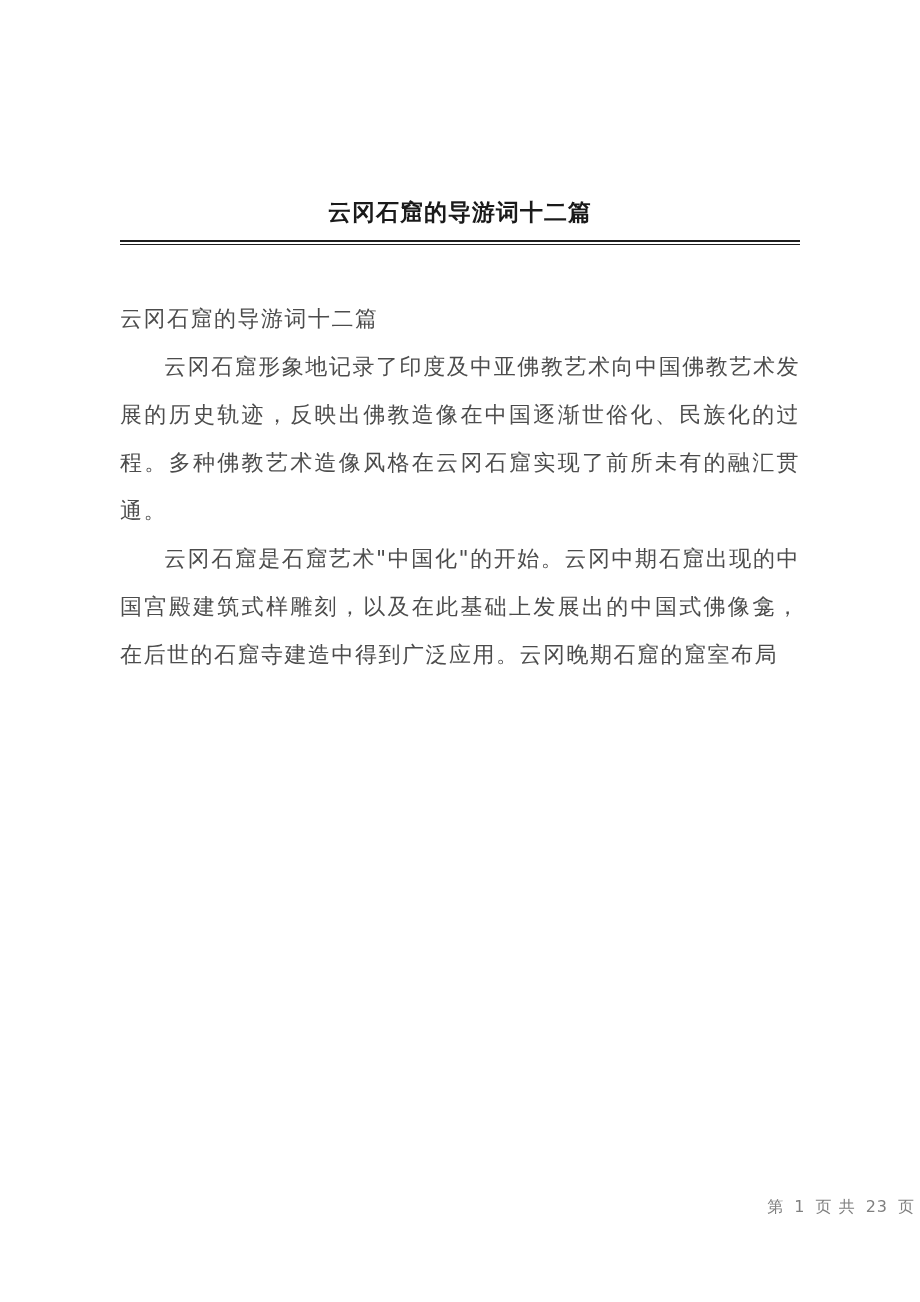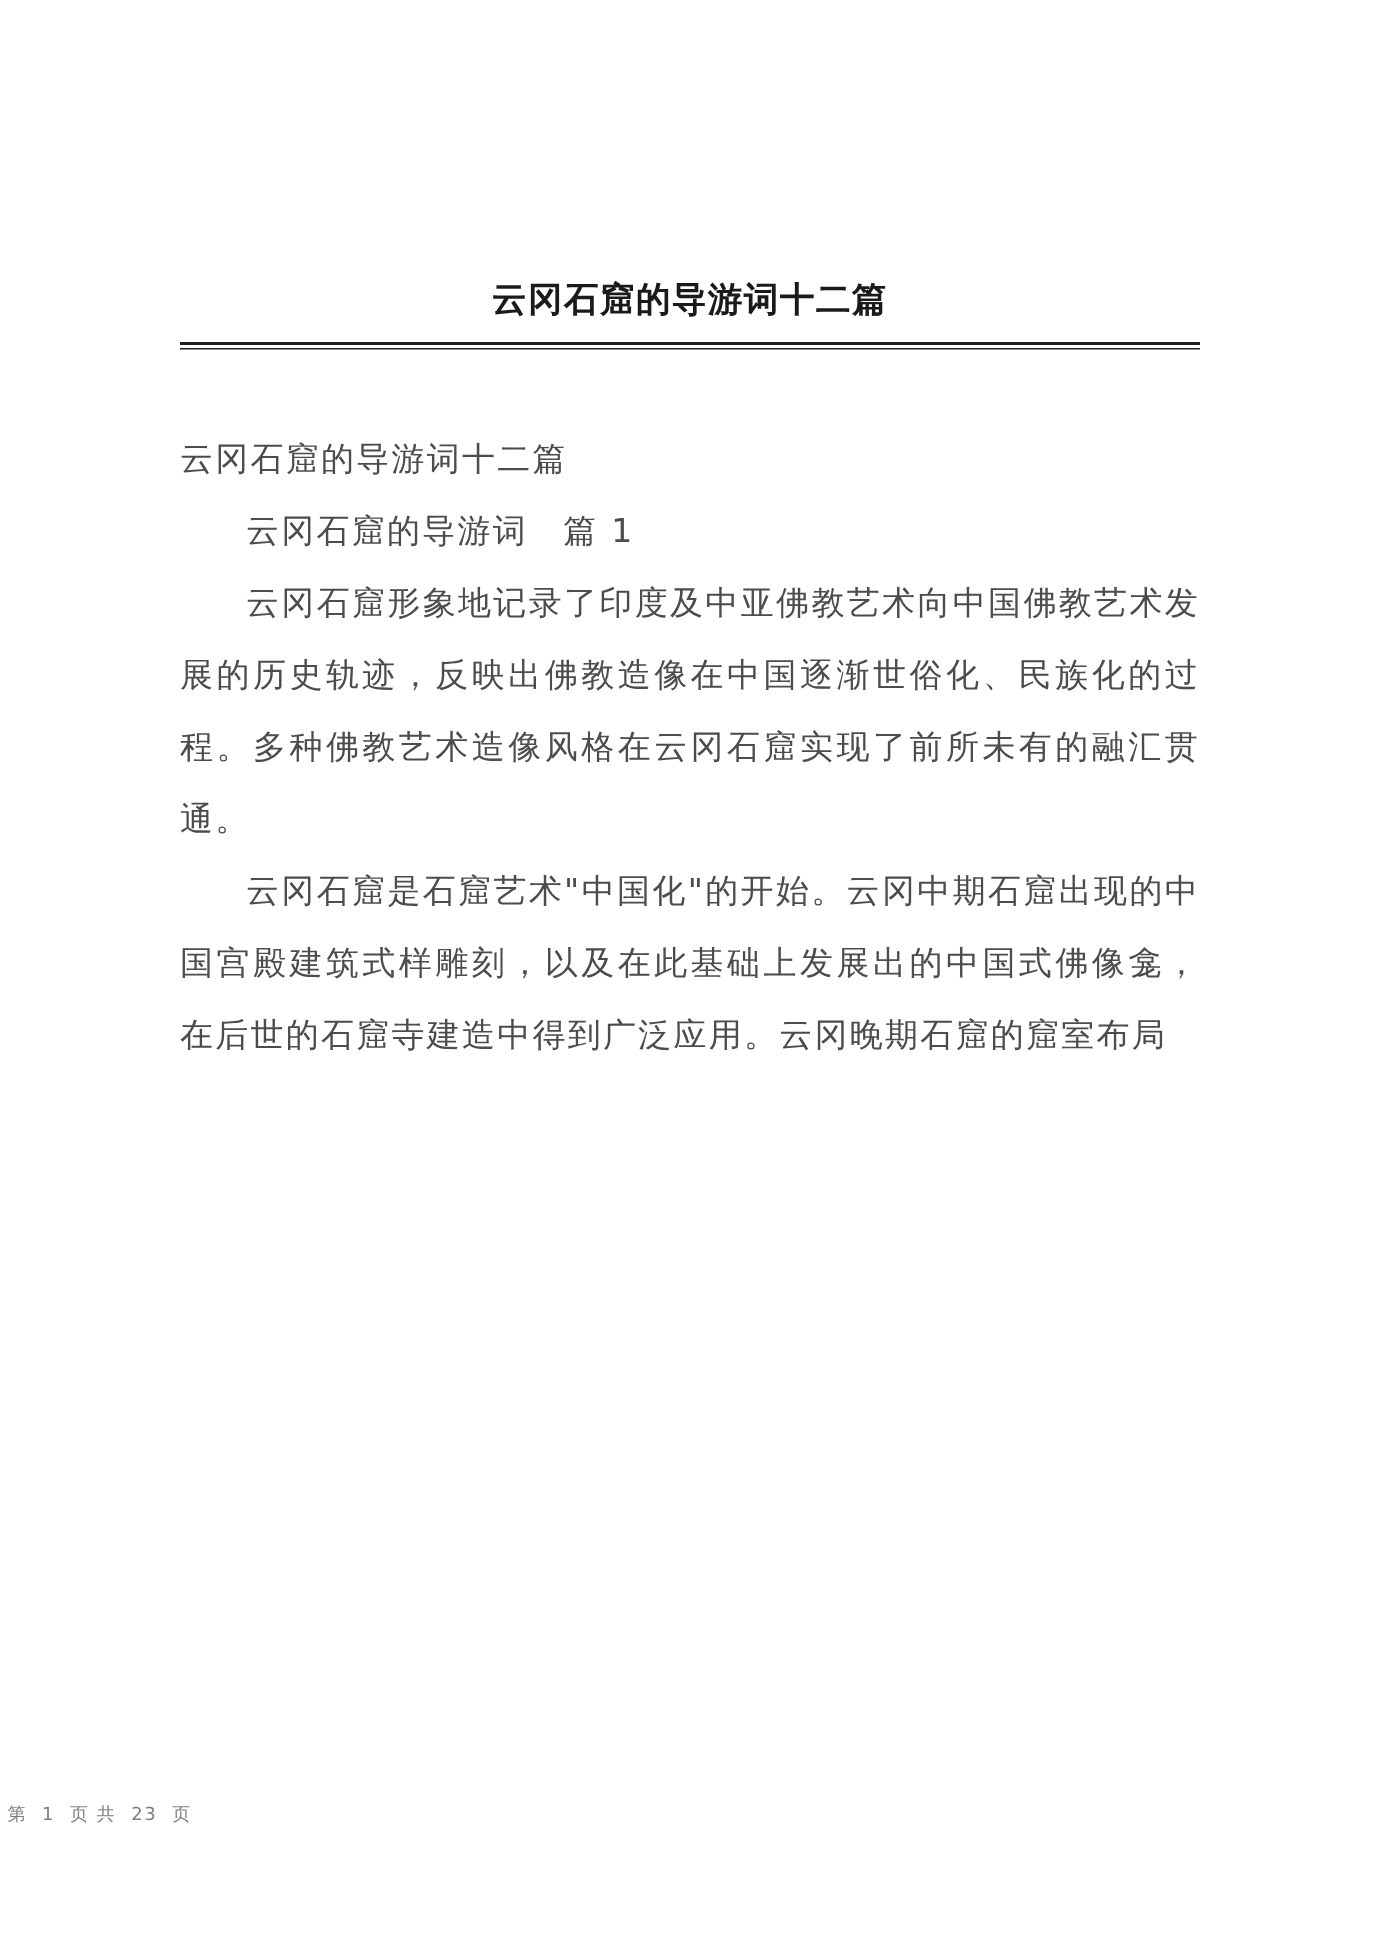--- a/index.html
+++ b/index.html
@@ -10,21 +10,21 @@
   body {
     width: 920px;
     height: 1302px;
     position: relative;
     overflow: hidden;
     font-family: "DejaVu Sans", "Liberation Sans", sans-serif;
   }
   .page {
     position: absolute;
     inset: 0;
-    padding: 0 120px;
+    padding: 12px 120px;
     box-sizing: border-box;
     background: #ffffff;
   }
   .doc-title {
     margin: 186px 0 0 0;
     text-align: center;
     font-size: 23px;
     font-weight: bold;
     color: #1a1a1a;
     letter-spacing: 1px;
@@ -49,41 +49,40 @@
     margin: 0;
   }
   .body-text p.indent {
     text-indent: 2em;
   }
   .footer {
     position: absolute;
     left: 0;
     right: 0;
     bottom: 84px;
-    text-align: left;
+    text-align: right;
     color: #7f7f7f;
-    font-size: 12px;
+    font-size: 16px;
     letter-spacing: 1px;
   }
   .footer span {
     margin: 0 5px;
   }
 </style>
 </head>
 <body>
 
 <div class="page">
 
   <h1 class="doc-title">云冈石窟的导游词十二篇</h1>
 
   <div class="title-rule"></div>
 
   <div class="body-text">
     <p class="no-indent">云冈石窟的导游词十二篇</p>
-    <p class="indent">云冈石窟的导游词　篇 1</p>
     <p class="indent">云冈石窟形象地记录了印度及中亚佛教艺术向中国佛教艺术发展的历史轨迹，反映出佛教造像在中国逐渐世俗化、民族化的过程。多种佛教艺术造像风格在云冈石窟实现了前所未有的融汇贯通。</p>
     <p class="indent">云冈石窟是石窟艺术"中国化"的开始。云冈中期石窟出现的中国宫殿建筑式样雕刻，以及在此基础上发展出的中国式佛像龛，在后世的石窟寺建造中得到广泛应用。云冈晚期石窟的窟室布局</p>
   </div>
 
   <div class="footer">
     <span>第</span><span>1</span><span>页 共</span><span>23</span><span>页</span>
   </div>
 
 </div>
 

